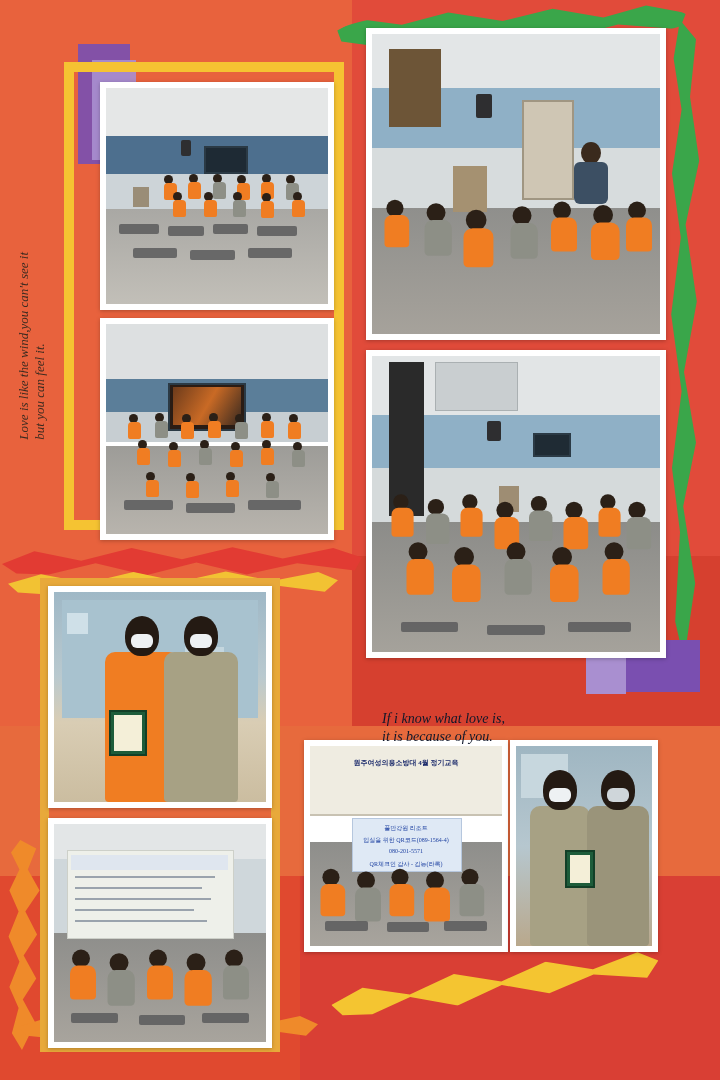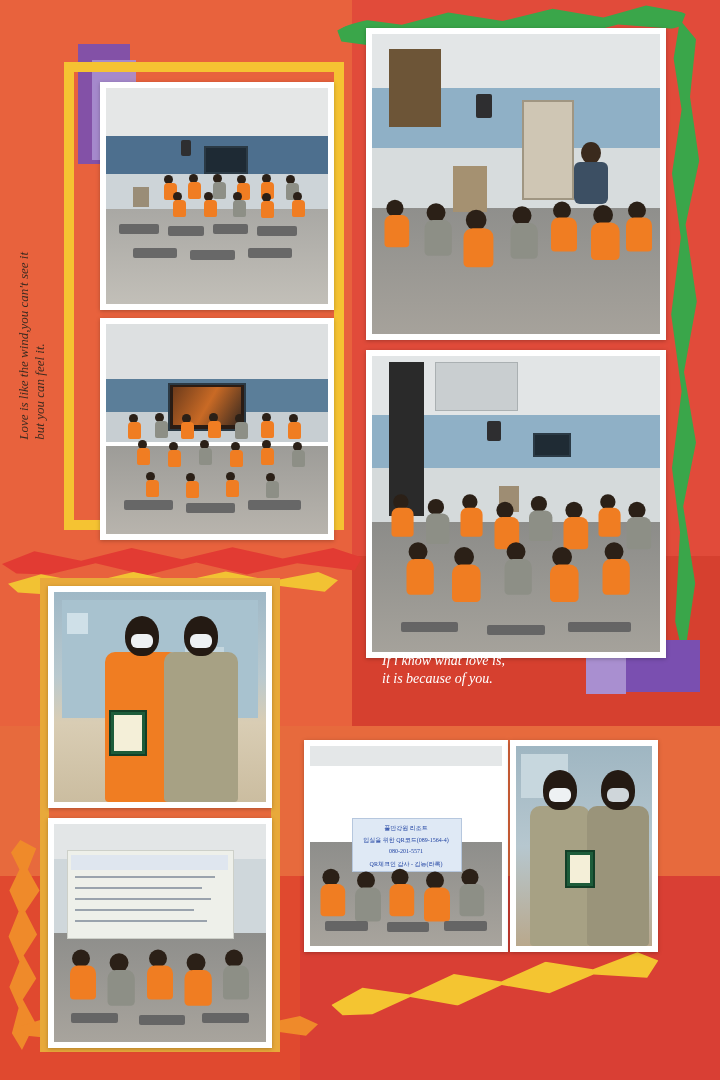--- a/index.html
+++ b/index.html
@@ -96,22 +96,22 @@
   .chairrow{position:absolute;height:10px;background:#5a5a5c;border-radius:2px;opacity:.85;}
 
   
   .quote-vert{
     position:absolute;left:16px;top:252px;
     writing-mode:vertical-rl;transform:rotate(180deg);
     color:#3b2b20;font-size:13px;line-height:16px;font-style:italic;
     font-family:"Liberation Serif", serif;white-space:pre-line;
   }
   .quote-mid{
-    position:absolute;left:382px;top:652px;width:240px;
-    color:#ffffff;font-size:14px;line-height:18px;font-style:italic;
+    position:absolute;left:382px;top:710px;width:240px;
+    color:#0f172a;font-size:14px;line-height:18px;font-style:italic;
     font-family:"Liberation Serif", serif;white-space:pre-line;
   }
 
   
   .banner{position:absolute;left:0;top:0;right:0;height:30%;background:#e8e4d8;border-bottom:2px solid #c8c2b2;}
   .banner .btxt{position:absolute;left:4%;top:18%;right:4%;text-align:center;color:#1b2a6b;font-size:7px;font-weight:bold;}
   .qrtxt{position:absolute;color:#1b3fa0;font-size:6px;text-align:center;width:100%;}
 
   
   .stagebg{position:absolute;inset:0;background:linear-gradient(#9fb8c6 0%,#b9c9cf 40%,#d9cdb4 62%,#cbbda0 100%);}
@@ -496,20 +496,23 @@
         </div>
       </div>
     </div>
   </div>
 
   <div class="photo" style="left:304px;top:740px;width:204px;height:212px;">
     <div class="inner">
       <div class="room">
         <div class="ceil" style="height:10%;background:#e4e7e8;"></div>
         <div class="floor" style="height:52%;background:linear-gradient(#8e8e8b,#a8a49d);"></div>
+        <div class="banner" style="height:34%;background:#efece1;">
+          <div class="btxt">원주여성의용소방대 4월 정기교육</div>
+        </div>
         <div style="position:absolute;left:22%;top:36%;width:56%;height:26%;background:#dfe9f5;border:1px solid #b6c7de;"></div>
         <div class="qrtxt" style="top:39%;">풀만강원 리조트</div>
         <div class="qrtxt" style="top:45%;">입실을 위한 QR코드(089-1564-4)</div>
         <div class="qrtxt" style="top:51%;">080-201-5571</div>
         <div class="qrtxt" style="top:57%;">QR체크인 감사 - 김능(라록)</div>
         <div class="crowd" style="height:42%;">
           <div class="p" style="left:8%;top:22%;transform:scale(1.9)">
               <div class="h"></div>
               <div class="b"></div>
             </div>

